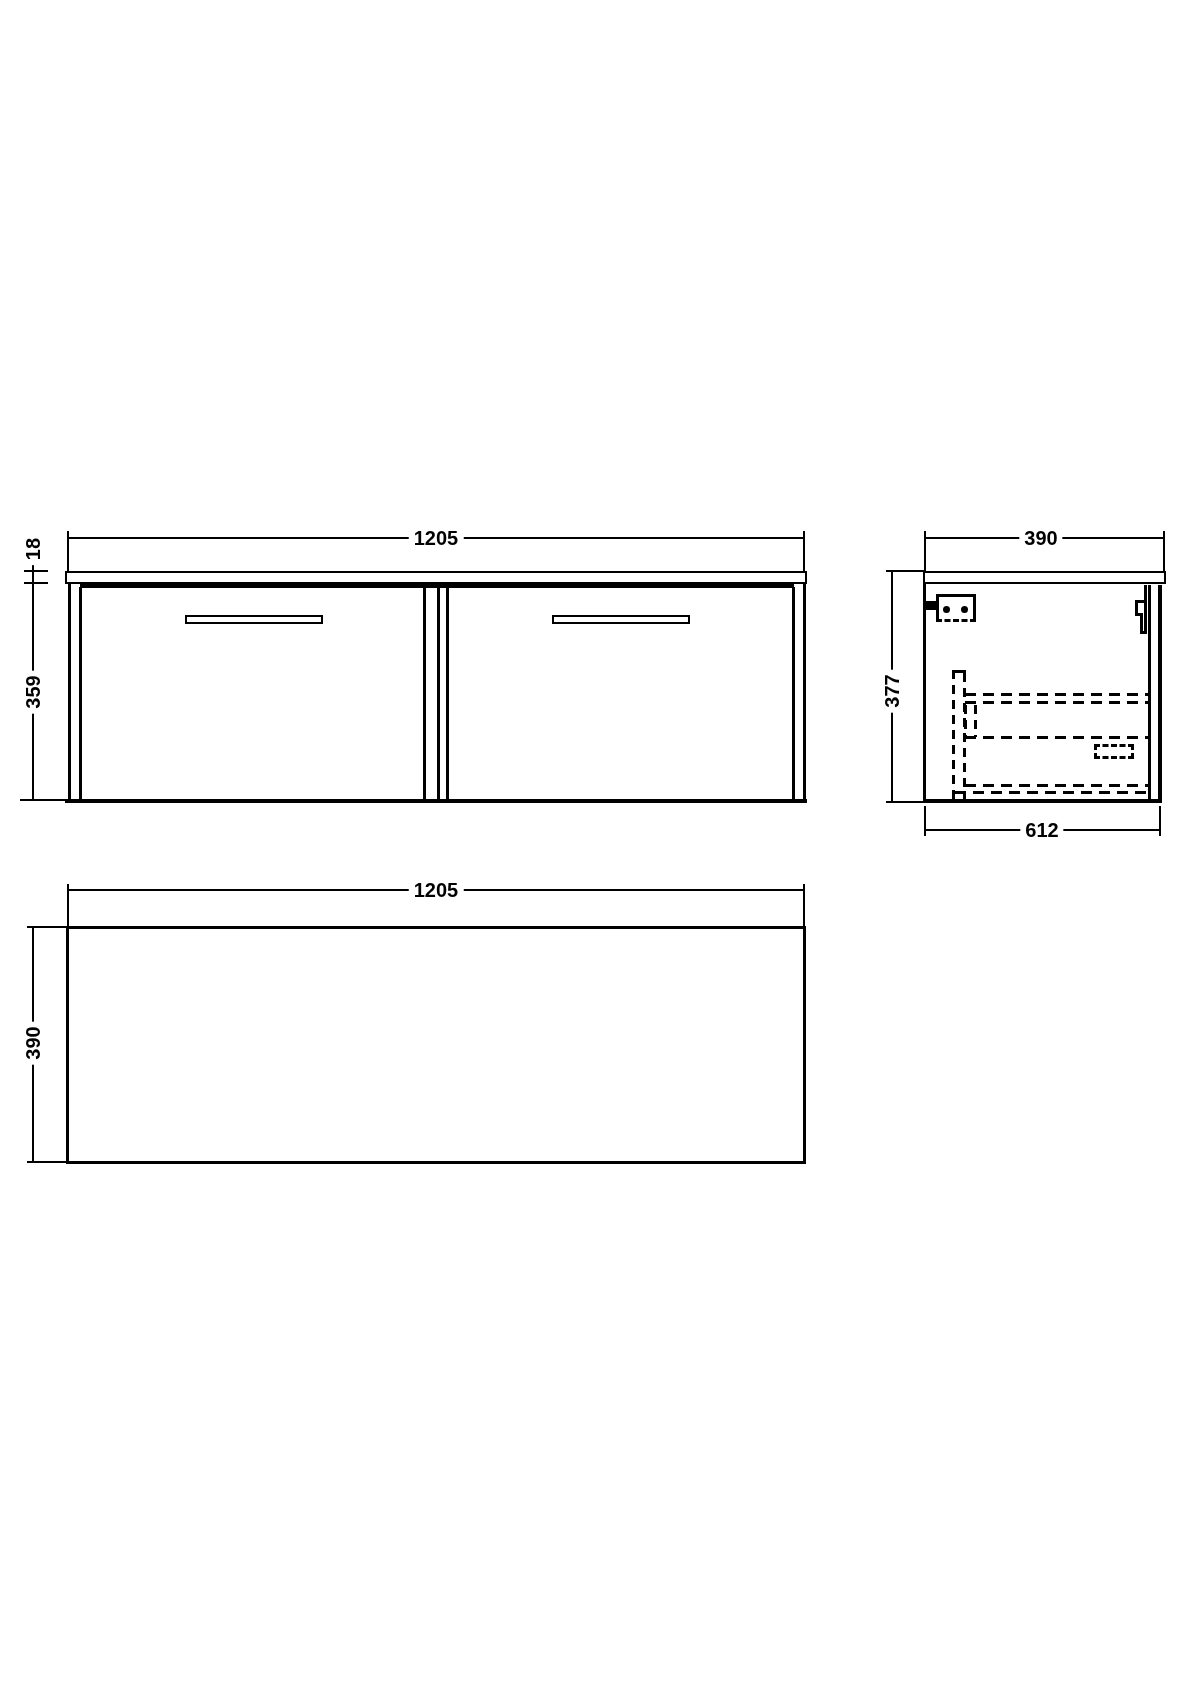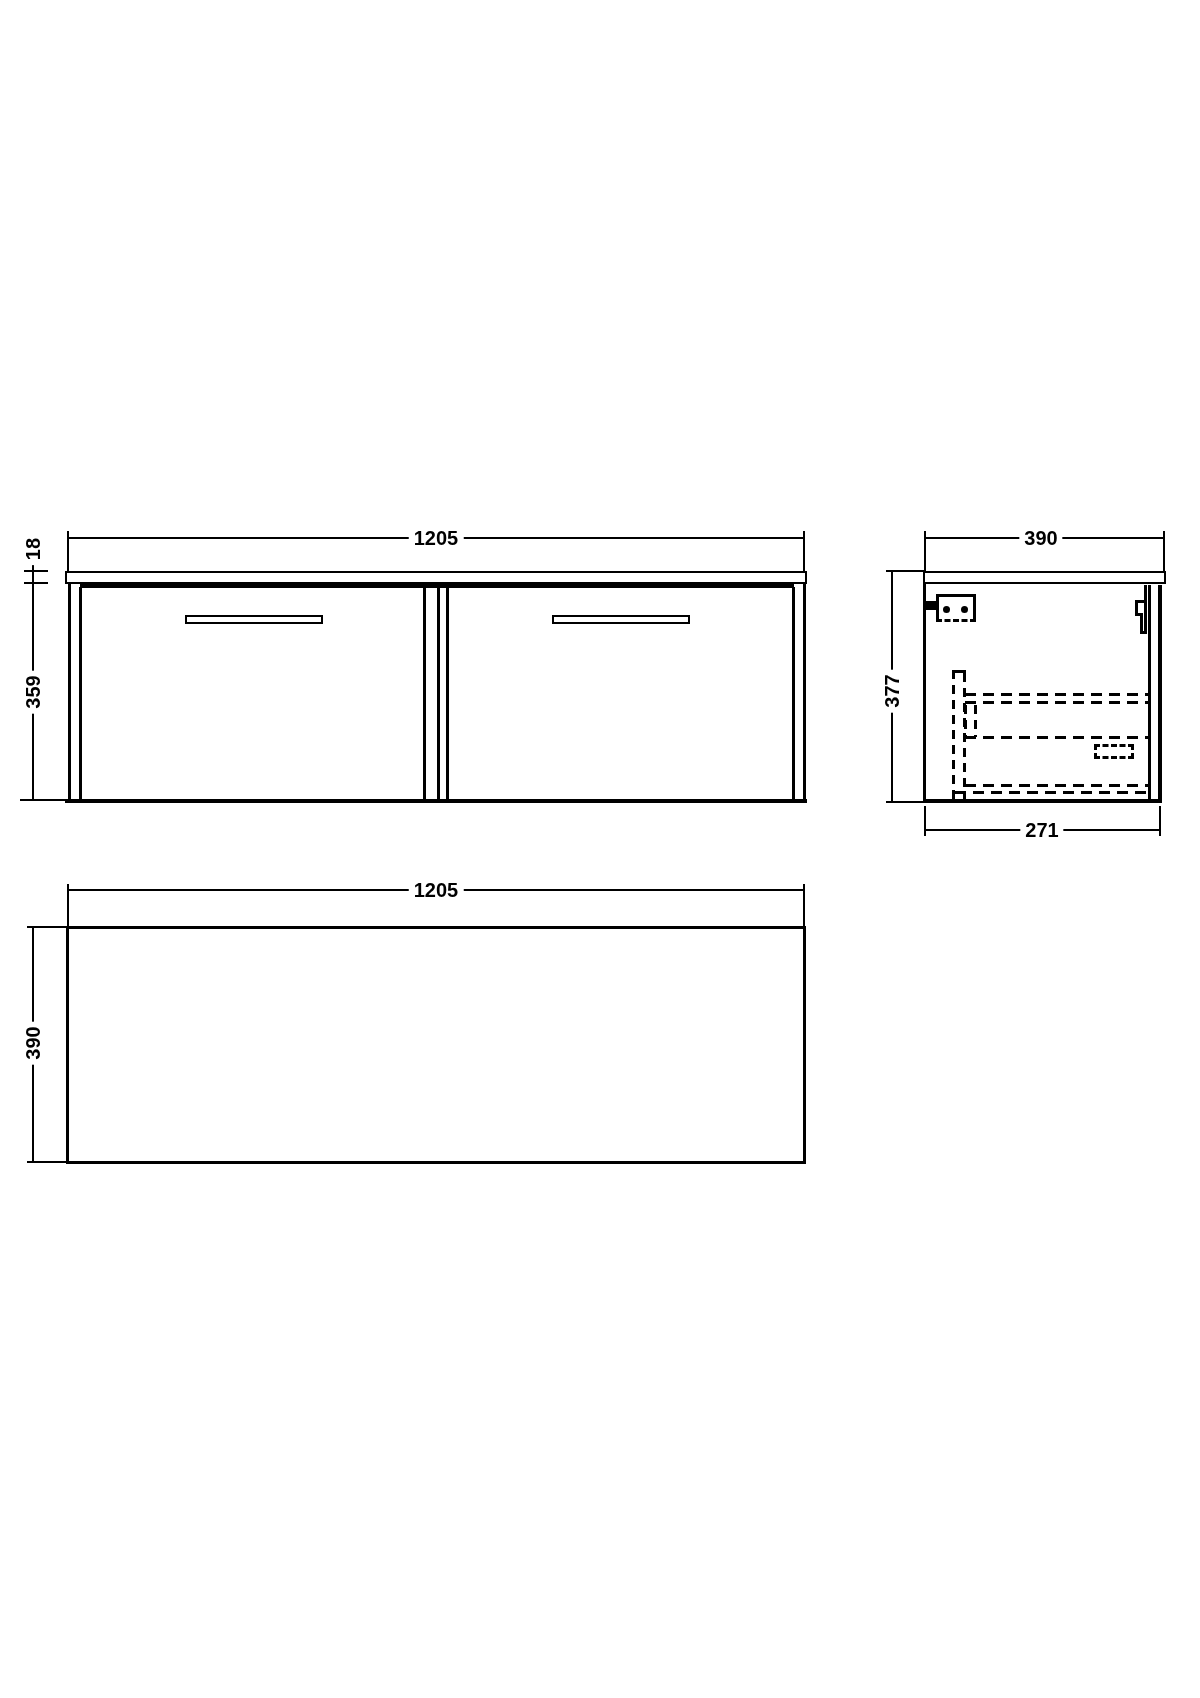--- a/index.html
+++ b/index.html
@@ -117,21 +117,21 @@
     <div class="dash-v" style="left:964px;top:705px;width:3px;height:32px;"></div>
     <div class="dash-v" style="left:974px;top:705px;width:3px;height:32px;"></div>
     <div class="dash-h" style="left:965px;top:736px;width:183px;height:3px;"></div>
     <div class="latch" style="left:1094px;top:744px;width:40px;height:15px;"></div>
     <div class="dash-h" style="left:965px;top:784px;width:183px;height:3px;"></div>
     <div class="dash-h" style="left:955px;top:791px;width:193px;height:3px;"></div>
 
     <div class="ln" style="left:924px;top:806px;width:2px;height:30px;"></div>
     <div class="ln" style="left:1159px;top:806px;width:2px;height:30px;"></div>
     <div class="ln" style="left:924px;top:829px;width:237px;height:2px;"></div>
-    <div class="dim-label" style="left:1042px;top:830px;">271</div>
+    <div class="dim-label" style="left:1042px;top:830px;">612</div>
   </div>
 
   <div class="view-group">
 
     <div class="ln" style="left:67px;top:884px;width:2px;height:43px;"></div>
     <div class="ln" style="left:803px;top:884px;width:2px;height:43px;"></div>
     <div class="ln" style="left:67px;top:889px;width:738px;height:2px;"></div>
     <div class="dim-label" style="left:436px;top:890px;">1205</div>
 
     <div class="ln" style="left:27px;top:926px;width:41px;height:2px;"></div>

